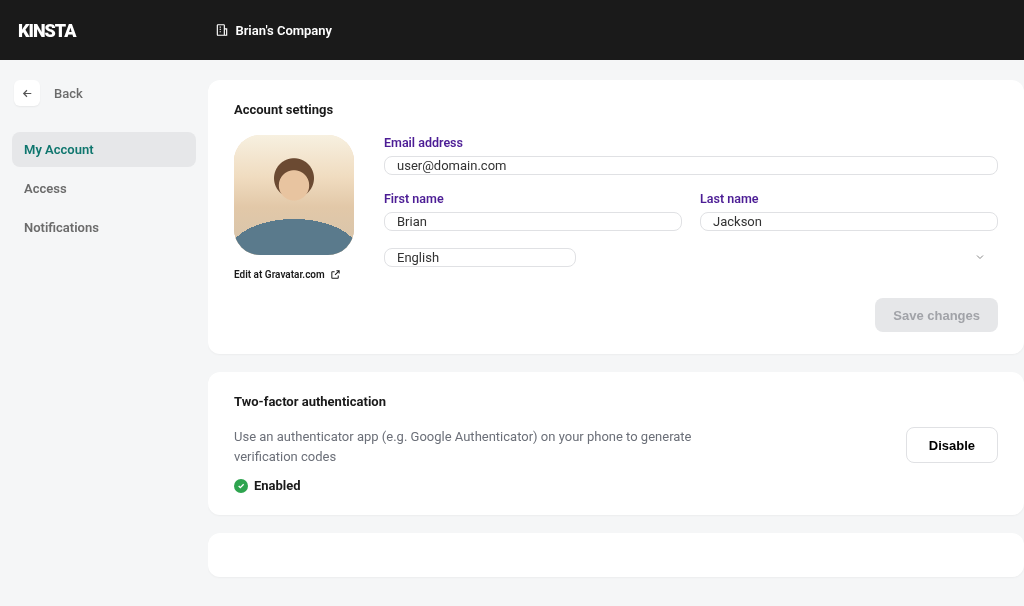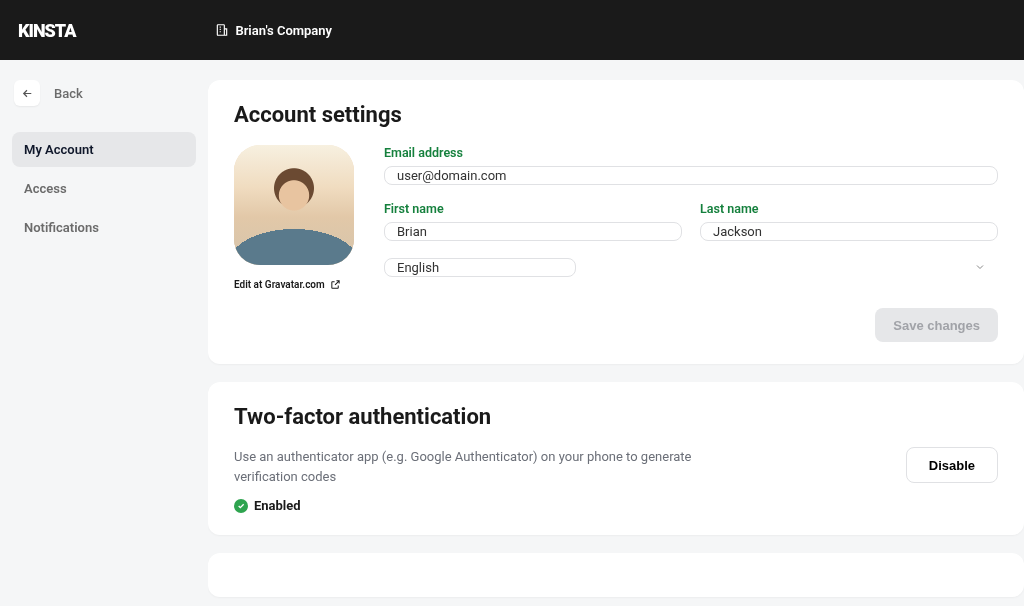--- a/index.html
+++ b/index.html
@@ -50,29 +50,29 @@
   .back-btn {
     width: 26px; height: 26px; background: #fff; border-radius: 6px;
     display: inline-flex; align-items: center; justify-content: center;
     box-shadow: 0 1px 2px rgba(0,0,0,0.06); cursor: pointer;
   }
   .back-label { font-size: 13px; font-weight: 500; color: #6b6b6b; }
   .side-item {
     padding: 10px 12px; border-radius: 8px; font-size: 13px; font-weight: 600;
     color: #6b6b6b; cursor: pointer; margin-bottom: 4px;
   }
-  .side-item.active { background: #e6e7e9; color: #0f172a; }
+  .side-item.active { background: #e6e7e9; color: #0f766e; }
 
   
   .main { flex: 1; padding: 20px 0 0 0; overflow-y: auto; }
   .card {
     background: #fff; border-radius: 12px; margin: 0 0 18px 0; padding: 22px 26px;
     box-shadow: 0 1px 2px rgba(0,0,0,0.04);
   }
-  .card h2 { font-size: 22px; font-weight: 700; margin-bottom: 18px; }
+  .card h2 { font-size: 13px; font-weight: 700; margin-bottom: 18px; }
 
   .settings-body { display: flex; gap: 30px; }
   .avatar-col { display: flex; flex-direction: column; align-items: flex-start; }
   .big-avatar {
     width: 120px; height: 120px; border-radius: 26px;
     background: linear-gradient(180deg, #f4e6d0 0%, #e8c4a0 35%, #d8b896 55%, #c9b59a 100%);
     position: relative; overflow: hidden; margin-bottom: 14px;
   }
   .big-avatar::before {
     
@@ -86,21 +86,21 @@
       radial-gradient(circle at 50% 42%, #e8c4a0 0 16%, transparent 17%),
       radial-gradient(circle at 50% 36%, #6b4a32 0 20%, transparent 21%),
       radial-gradient(ellipse 55% 30% at 50% 100%, #5a7a8c 0 100%, transparent 100%);
   }
   .gravatar-link { font-size: 10px; font-weight: 600; color: #1a1a1a; display: flex; align-items: center; gap: 5px; cursor: pointer; }
   .external-icon { width: 11px; height: 11px; }
 
   .form-col { flex: 1; }
   .form-row { display: flex; gap: 18px; margin-bottom: 16px; }
   .form-group { flex: 1; display: flex; flex-direction: column; gap: 6px; }
-  .form-label { font-size: 12.5px; font-weight: 600; color: #15803d; }
+  .form-label { font-size: 12.5px; font-weight: 600; color: #4c1d95; }
   .form-input, .form-select {
     height: 19px; border: 1px solid #e0e1e4; border-radius: 8px; padding: 0 12px;
     font-size: 13px; color: #333; background: #fff; outline: none;
     font-family: inherit;
   }
   .form-select { appearance: none; position: relative; }
   .select-wrap { position: relative; }
   .select-wrap .chev { position: absolute; right: 12px; top: 50%; transform: translateY(-50%); pointer-events: none; color: #888; }
 
   .email-row { display: flex; gap: 18px; align-items: flex-end; margin-bottom: 16px; }

